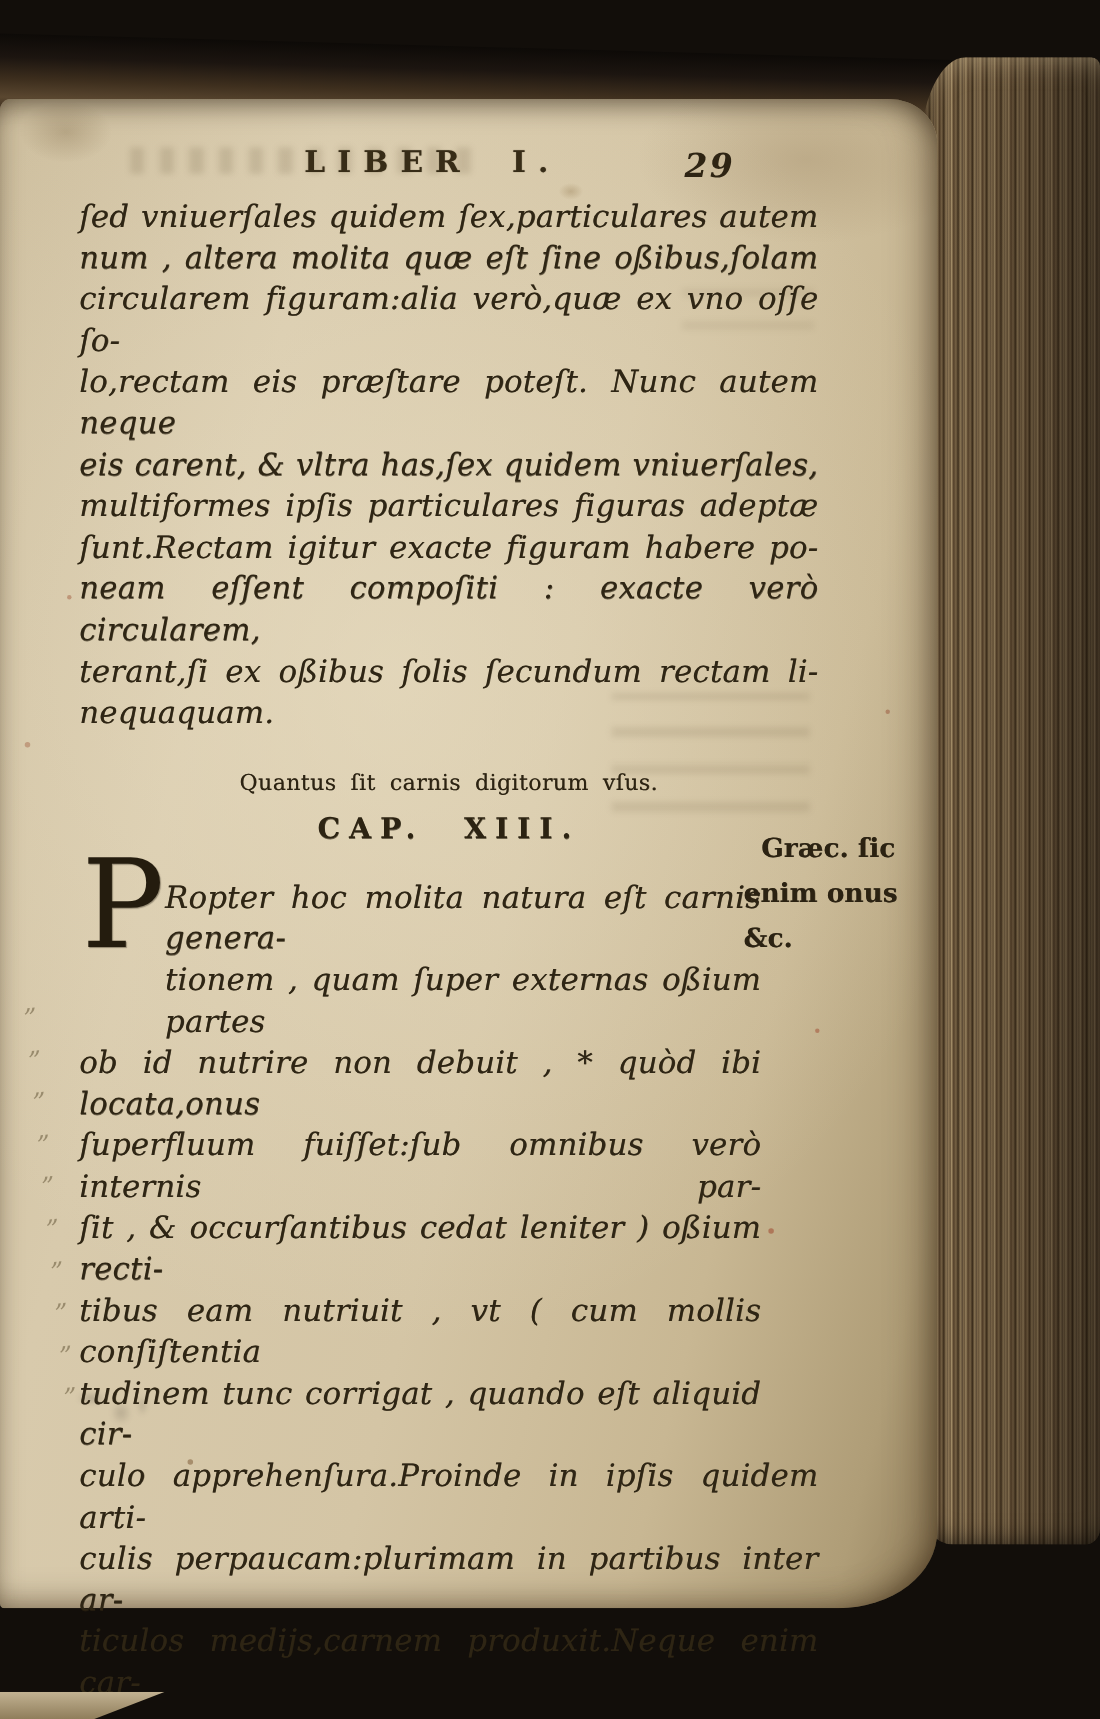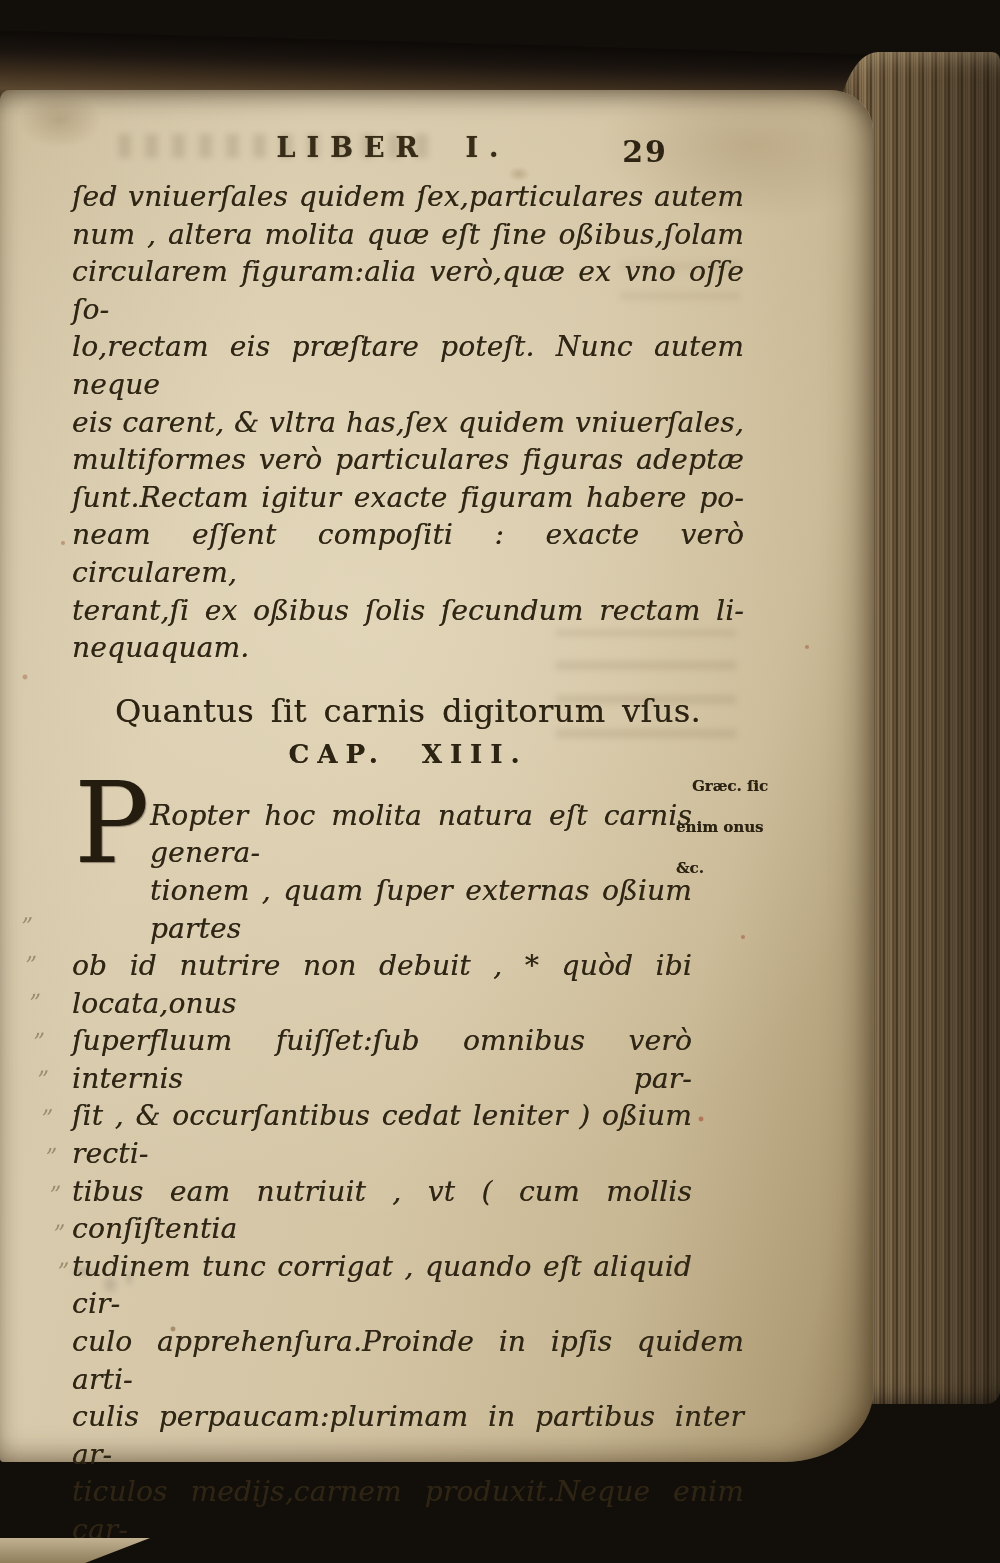--- a/index.html
+++ b/index.html
@@ -34,65 +34,64 @@
       radial-gradient(16px 11px at 519px 84px, rgba(146,120,78,.35), rgba(0,0,0,0) 70%),
       radial-gradient(60px 40px at 60px 30px, rgba(116,94,60,.28), rgba(0,0,0,0) 70%),
       radial-gradient(220px 110px at 86% 4%, rgba(124,98,62,.22), rgba(0,0,0,0) 70%),
       radial-gradient(90% 62% at 42% 38%, rgba(238,228,202,.5), rgba(0,0,0,0) 72%),
       linear-gradient(104deg,#cebf9f 0%,#d8caac 26%,#d4c5a5 54%,#c8b793 76%,#af9d77 92%,#927f5b 100%);
     box-shadow:
       inset 0 16px 24px -12px rgba(34,23,11,.55),
       inset -28px 0 38px -22px rgba(66,48,26,.65),
       inset 0 -20px 28px -16px rgba(66,48,26,.5),
       inset 16px 0 30px -24px rgba(88,68,40,.3);
-    padding-left: 21px;
   }
   
   .under-sliver{
     position:absolute; left:0; top:1448px; width:150px; height:26px;
     background:linear-gradient(to bottom,#c2b292,#8d7b58);
     clip-path:polygon(0 0,100% 0,55% 100%,0 100%);
   }
 
   
   .header-row{
     position:absolute; left:72px; top:42px; width:672px; height:40px;
     color:#33291682;
   }
   .running-title{
     display:block; text-align:center; font-size:27px; font-weight:700;
     letter-spacing:11px; word-spacing:16px; color:#372c17; padding-right:30px;
     text-shadow:0 0 1px rgba(55,44,23,.6);
   }
   .folio{
-    position:absolute; right:76px; top:2px; font-size:30px; 
+    position:absolute; right:76px; top:2px; font-size:30px; font-style:italic;
     font-weight:700; color:#2e2413; letter-spacing:2px;
   }
   .body-text{
     position:absolute; left:72px; top:88px; width:672px;
     color:#2e2514; font-style:italic; font-size:28px; line-height:37.6px;
     letter-spacing:.2px; text-shadow:.3px .3px .5px rgba(45,36,18,.65);
   }
   .line{ text-align:justify; text-align-last:justify; }
   .line.short{ text-align-last:left; }
   .line.narrow{ padding-right:52px; }
   .line.indent{ padding-left:78px; }
   .chapter-head{ margin-top:26px; font-style:normal; text-align:center; color:#2c2312;}
-  .argument{ font-size:32px; line-height:36px; word-spacing:6px; letter-spacing:.4px;margin-top:22px; }
+  .argument{ font-size:20px; line-height:36px; word-spacing:6px; letter-spacing:.4px;margin-top:22px; }
   .cap-line{ margin-top:6px; font-size:26px; line-height:38px; font-weight:700; letter-spacing:8px; }
   .cap-line .cap-num{ margin-left:36px; }
   .para2{ position:relative; margin-top:24px; }
   .dropcap{
     position:absolute; left:2px; top:-24px; font-style:normal;
     font-size:112px; line-height:100px; color:#241c0e; font-weight:400;
     text-shadow:1px 1px 1px rgba(36,28,14,.4);
   }
   .margin-note{
-    position:absolute; left:676px; top:676px; width:160px;
-    font-style:normal; font-weight:700; font-size:15px; line-height:41px;
+    position:absolute; left:676px; top:660px; width:160px;
+    font-style:normal; font-weight:700; font-size:24px; line-height:41px;
     color:#2b2212; text-shadow:.3px .3px .4px rgba(43,34,18,.6);
   }
   .margin-note .mnote-line:first-child{ text-indent:16px; }
 
   
   .margin-marks{
     position:absolute; left:28px; top:802px; width:34px;
     font-size:23px; line-height:38.6px; color:rgba(90,76,46,.5);
     font-style:italic; transform:rotate(-6deg); text-align:center;
   }
@@ -150,21 +149,21 @@
       <span class="folio">29</span>
     </div>
 
     <div class="body-text">
       <div class="para1">
         <div class="line">ſed vniuerſales quidem ſex,particulares autem</div>
         <div class="line">num , altera molita quæ eſt ſine oßibus,ſolam</div>
         <div class="line">circularem figuram:alia verò,quæ ex vno oſſe ſo-</div>
         <div class="line">lo,rectam eis præſtare poteſt. Nunc autem neque</div>
         <div class="line">eis carent, &amp; vltra has,ſex quidem vniuerſales,</div>
-        <div class="line">multiformes verò particulares figuras adeptæ</div>
+        <div class="line">multiformes ipſis particulares figuras adeptæ</div>
         <div class="line">ſunt.Rectam igitur exacte figuram habere po-</div>
         <div class="line">neam eſſent compoſiti : exacte verò circularem,</div>
         <div class="line">terant,ſi ex oßibus ſolis ſecundum rectam li-</div>
         <div class="line short">nequaquam.</div>
       </div>
 
       <div class="chapter-head">
         <div class="argument">Quantus ſit carnis digitorum vſus.</div>
         <div class="cap-line">
           <span class="cap-label">CAP.</span><span class="cap-num">XIII.</span>

